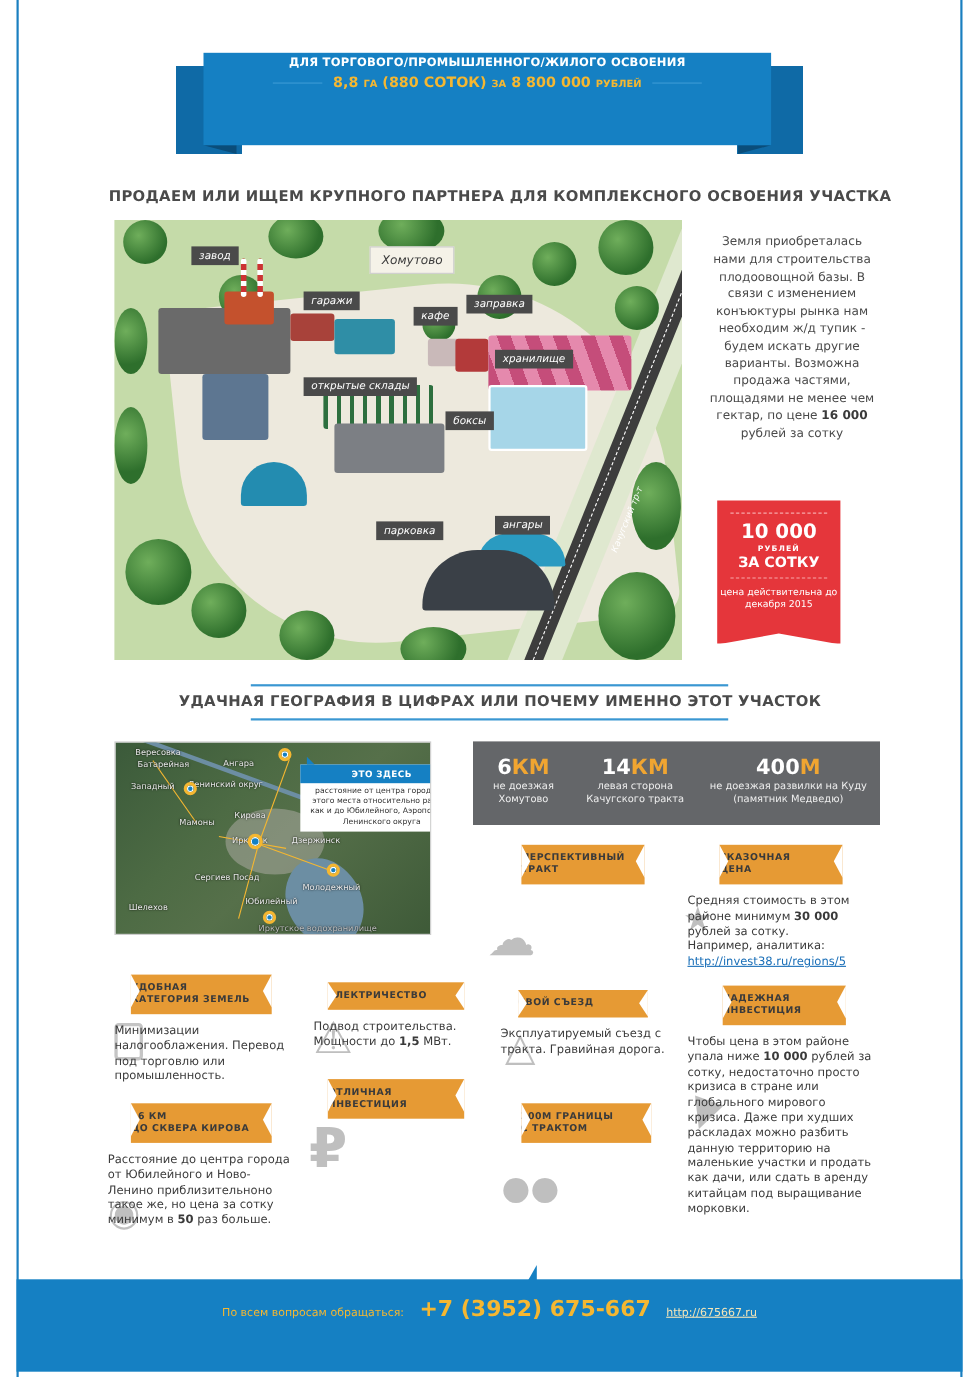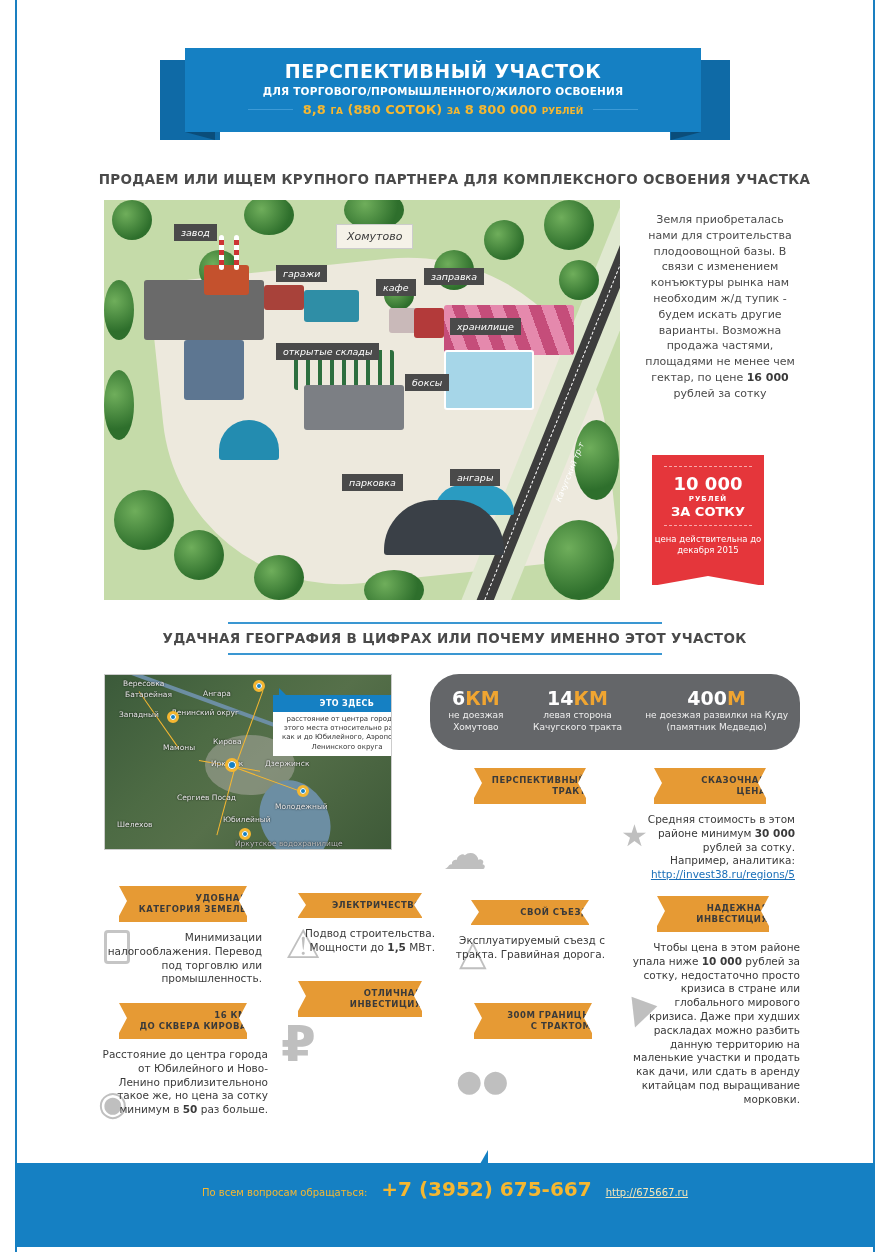--- a/index.html
+++ b/index.html
@@ -58,28 +58,28 @@
   .city-map .town { position: absolute; color: #e8e8e8; font-size: 7.5px; white-space: nowrap; text-shadow: 0 0 2px #000; }
   .pin { position: absolute; width: 12px; height: 12px; border-radius: 50%; background: #1580c3; border: 3px solid #f5b731; box-shadow: 0 0 0 1px #fff inset; }
   .pin.center { width: 14px; height: 14px; }
   .route { position: absolute; height: 1px; background: #f5b731; transform-origin: left center; }
   .here-box { position: absolute; left: 168px; top: 20px; width: 148px; background: #fff; }
   .here-box .head { background: #1580c3; color: #fff; font-weight: bold; font-size: 8px; text-align: center; padding: 4px 0; letter-spacing: 0.4px; }
   .here-box .body { font-size: 7px; line-height: 9.2px; text-align: center; padding: 3px 4px 4px; color: #333; }
   .here-box::before { content: ""; position: absolute; left: 6px; top: -7px; width: 0; height: 0; border-left: 7px solid #1580c3; border-top: 7px solid transparent; }
 
   
-  .stats { position: absolute; left: 430px; top: 674px; width: 370px; height: 76px; background: #646669; display: flex; justify-content: space-around; align-items: flex-start; padding-top: 14px; border-radius: 29px; }
+  .stats { position: absolute; left: 430px; top: 674px; width: 370px; height: 76px; background: #646669; display: flex; justify-content: space-around; align-items: flex-start; padding-top: 14px; }
   .stat { text-align: center; color: #fff; }
   .stat .num { font-weight: bold; font-size: 19px; line-height: 20px; }
   .stat .num .unit { color: #f0a531; }
   .stat .lbl { font-size: 9px; line-height: 11.5px; color: #eee; margin-top: 2px; }
 
   
-  .feature { position: absolute; text-align: right; }
+  .feature { position: absolute; text-align: left; }
   .banner { position: relative; margin: 0 auto; background: #e69a34; color: #3a3a3a; font-weight: bold; font-size: 8.5px; line-height: 11px; letter-spacing: 0.5px; padding: 7px 0; }
   .banner::before, .banner::after { content: ""; position: absolute; top: 0; width: 0; height: 0; border-top: 15px solid transparent; border-bottom: 15px solid transparent; }
   .banner.one::before, .banner.one::after { border-top-width: 12.5px; border-bottom-width: 12.5px; }
   .banner::before { left: 0; border-left: 8px solid #fff; }
   .banner::after { right: 0; border-right: 8px solid #fff; }
   .ftext { font-size: 10.5px; line-height: 13.8px; color: #3a3a3a; margin-top: 9px; position: relative; z-index: 2; }
   .ftext b { font-weight: bold; }
   .ftext a { color: #1a6fb8; text-decoration: underline; }
   .ficon { position: absolute; z-index: 1; color: #b5b5b5; opacity: 0.85; }
 
@@ -94,21 +94,20 @@
 </head>
 <body>
 
 <div class="page-frame"></div>
 
 <div class="ribbon-tail-l"></div>
 <div class="ribbon-tail-r"></div>
 <div class="ribbon-fold-l"></div>
 <div class="ribbon-fold-r"></div>
 <div class="ribbon">
-  <div class="ribbon-title">ПЕРСПЕКТИВНЫЙ УЧАСТОК</div>
   <div class="ribbon-sub">ДЛЯ ТОРГОВОГО/ПРОМЫШЛЕННОГО/ЖИЛОГО ОСВОЕНИЯ</div>
   <div class="ribbon-price">
     <span class="line"></span>
     <span>
       <span>8,8</span>
       <span class="small">ГА</span>
       <span>(880 СОТОК)</span>
       <span class="small">ЗА</span>
       <span>8 800 000</span>
       <span class="small">РУБЛЕЙ</span>

